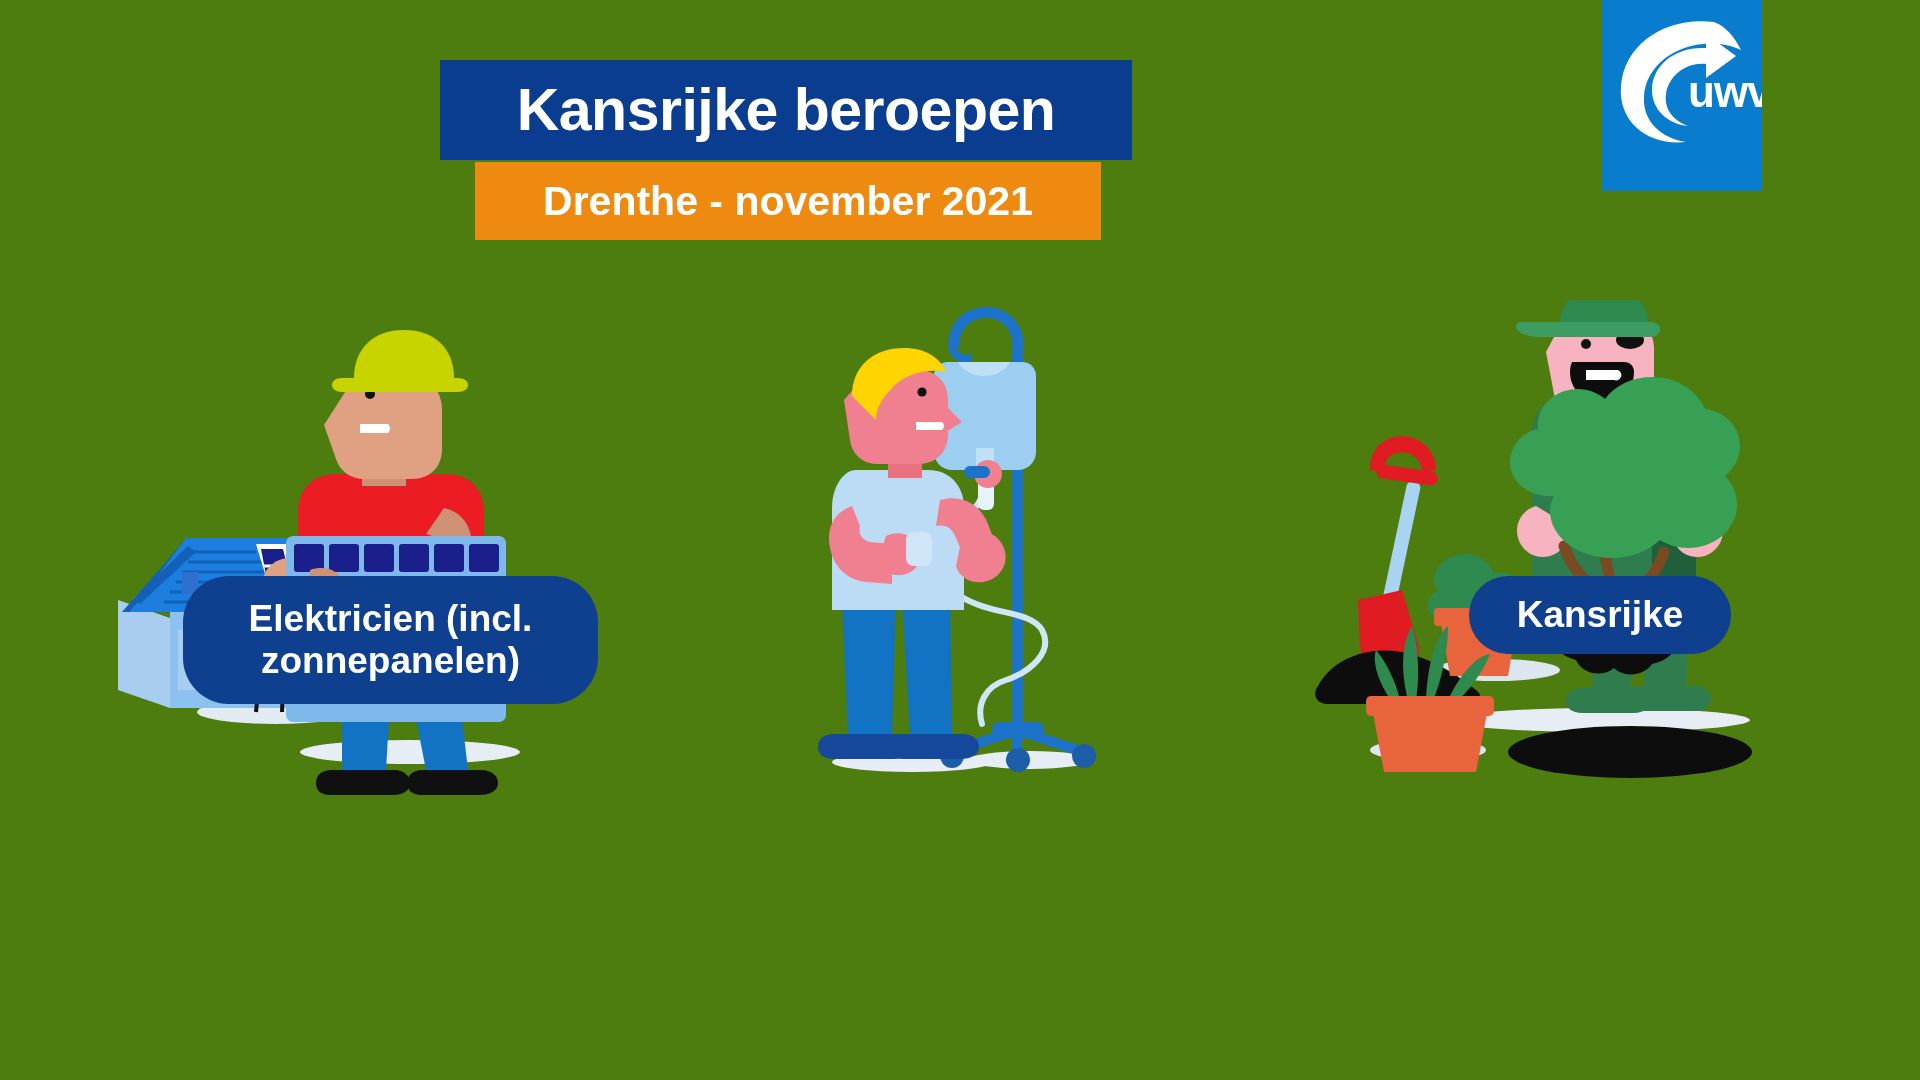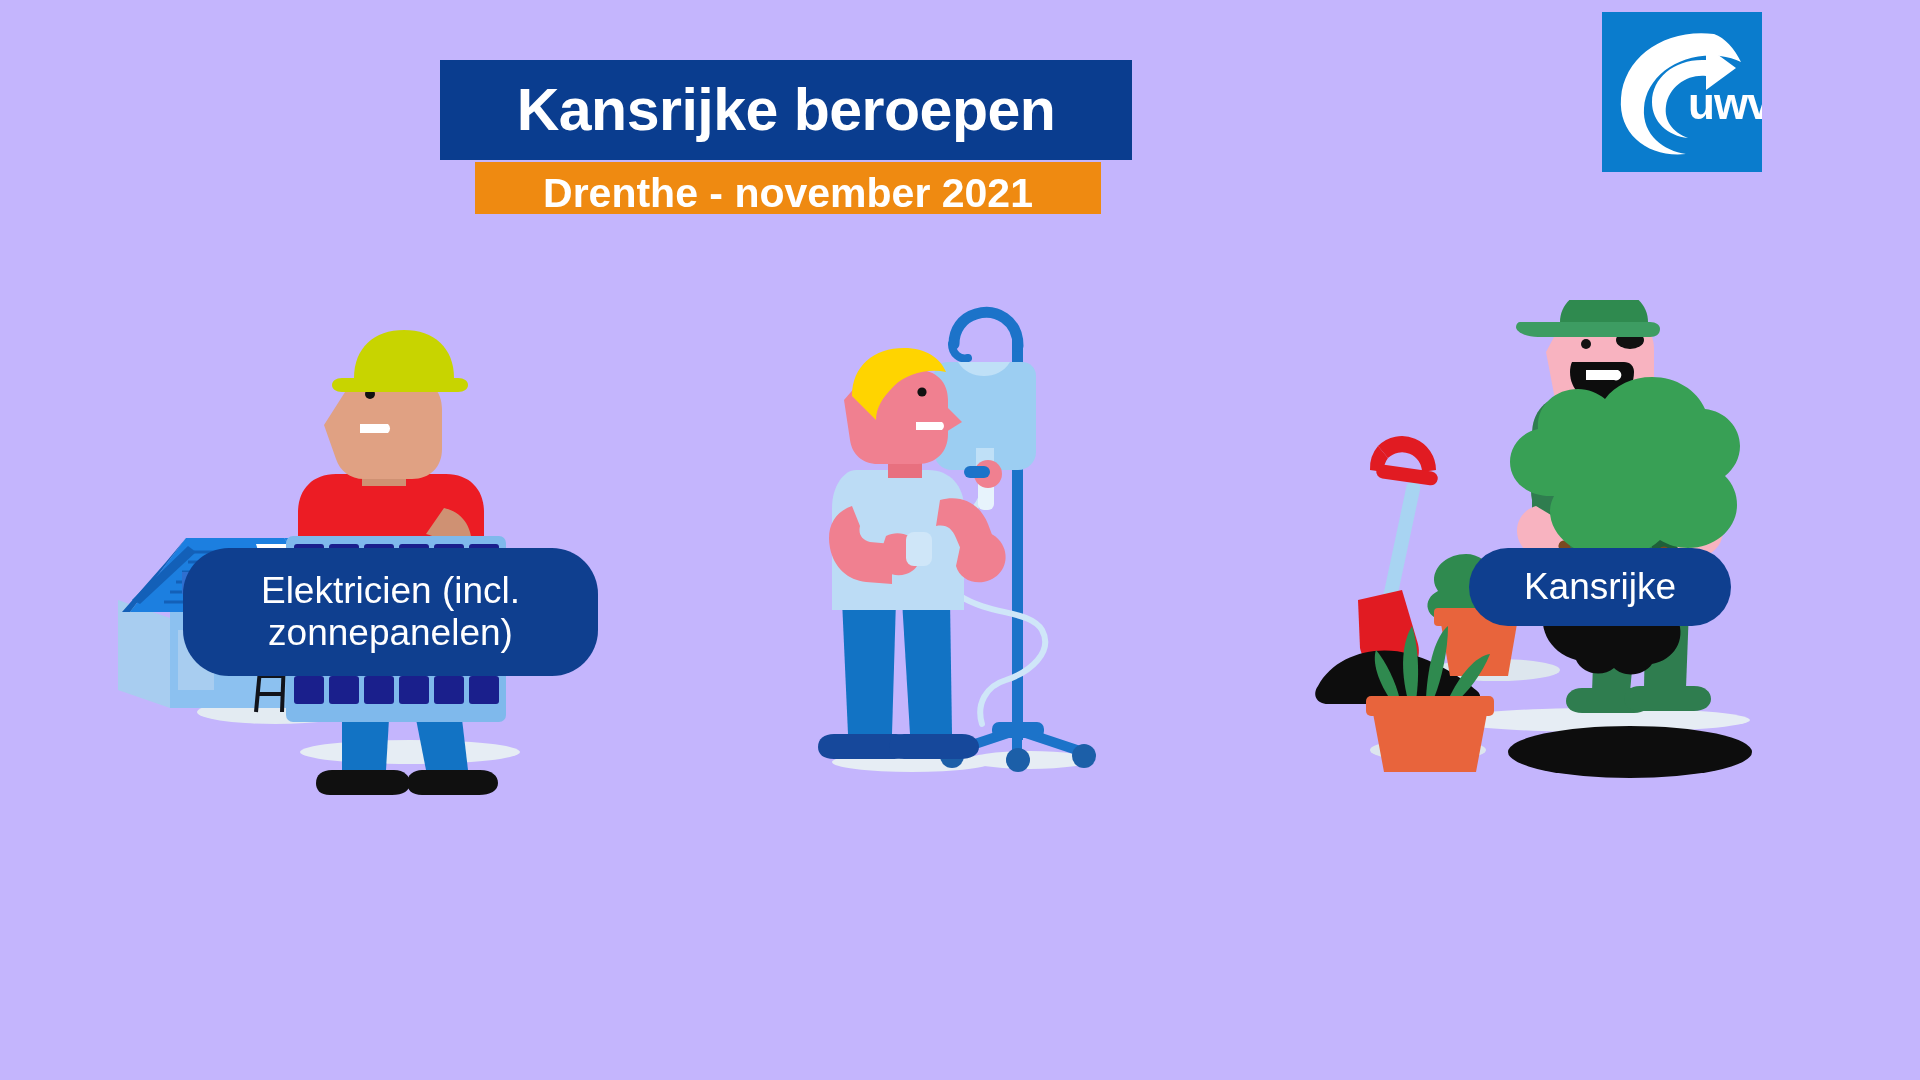--- a/index.html
+++ b/index.html
@@ -7,21 +7,21 @@
     padding: 0;
     background: #ffffff;
   }
   body {
     font-family: "Liberation Sans", sans-serif;
   }
   #canvas {
     position: relative;
     width: 1920px;
     height: 1080px;
-    background: #c4b5fd;
+    background: #4d7c0f;
     overflow: hidden;
   }
 
   
   .title-bar {
     position: absolute;
     left: 440px;
     top: 60px;
     width: 692px;
     height: 100px;
@@ -36,41 +36,41 @@
     font-weight: bold;
     letter-spacing: -0.5px;
     white-space: nowrap;
     line-height: 1;
   }
   .subtitle-bar {
     position: absolute;
     left: 475px;
     top: 162px;
     width: 626px;
-    height: 52px;
+    height: 78px;
     background: #ef8a11;
     display: flex;
-    align-items: flex-end;
+    align-items: center;
     justify-content: center;
   }
   .subtitle-bar .subtitle-text {
     color: #ffffff;
     font-size: 41px;
     font-weight: bold;
     white-space: nowrap;
     line-height: 1;
   }
 
   
   .logo {
     position: absolute;
     left: 1602px;
-    top: 12px;
+    top: 0px;
     width: 160px;
-    height: 160px;
+    height: 191px;
     background: #0a7ccd;
     text-decoration: underline;
   }
   .logo svg { display: block; }
 
   
   .col {
     position: absolute;
     top: 300px;
     width: 520px;
@@ -84,29 +84,30 @@
     height: 520px;
   }
   .col-art svg { display: block; width: 100%; height: 100%; }
 
   .pill {
     position: absolute;
     background: #0f3f8f;
     border-radius: 46px;
     color: #ffffff;
     font-size: 37px;
-    font-weight: normal;
+    font-weight: bold;
     line-height: 1.14;
     text-align: center;
     display: flex;
     align-items: center;
     justify-content: center;
     padding: 14px 30px;
     box-sizing: border-box;
     white-space: pre-line;
+    margin-top: 28px;
   }
 
   #col-1 { left: 70px; }
   #col-2 { left: 700px; }
   #col-3 { left: 1300px; }
 
   #pill-1 {
     left: 183px; top: 548px; width: 415px; height: 128px;
   }
   #pill-2 {

